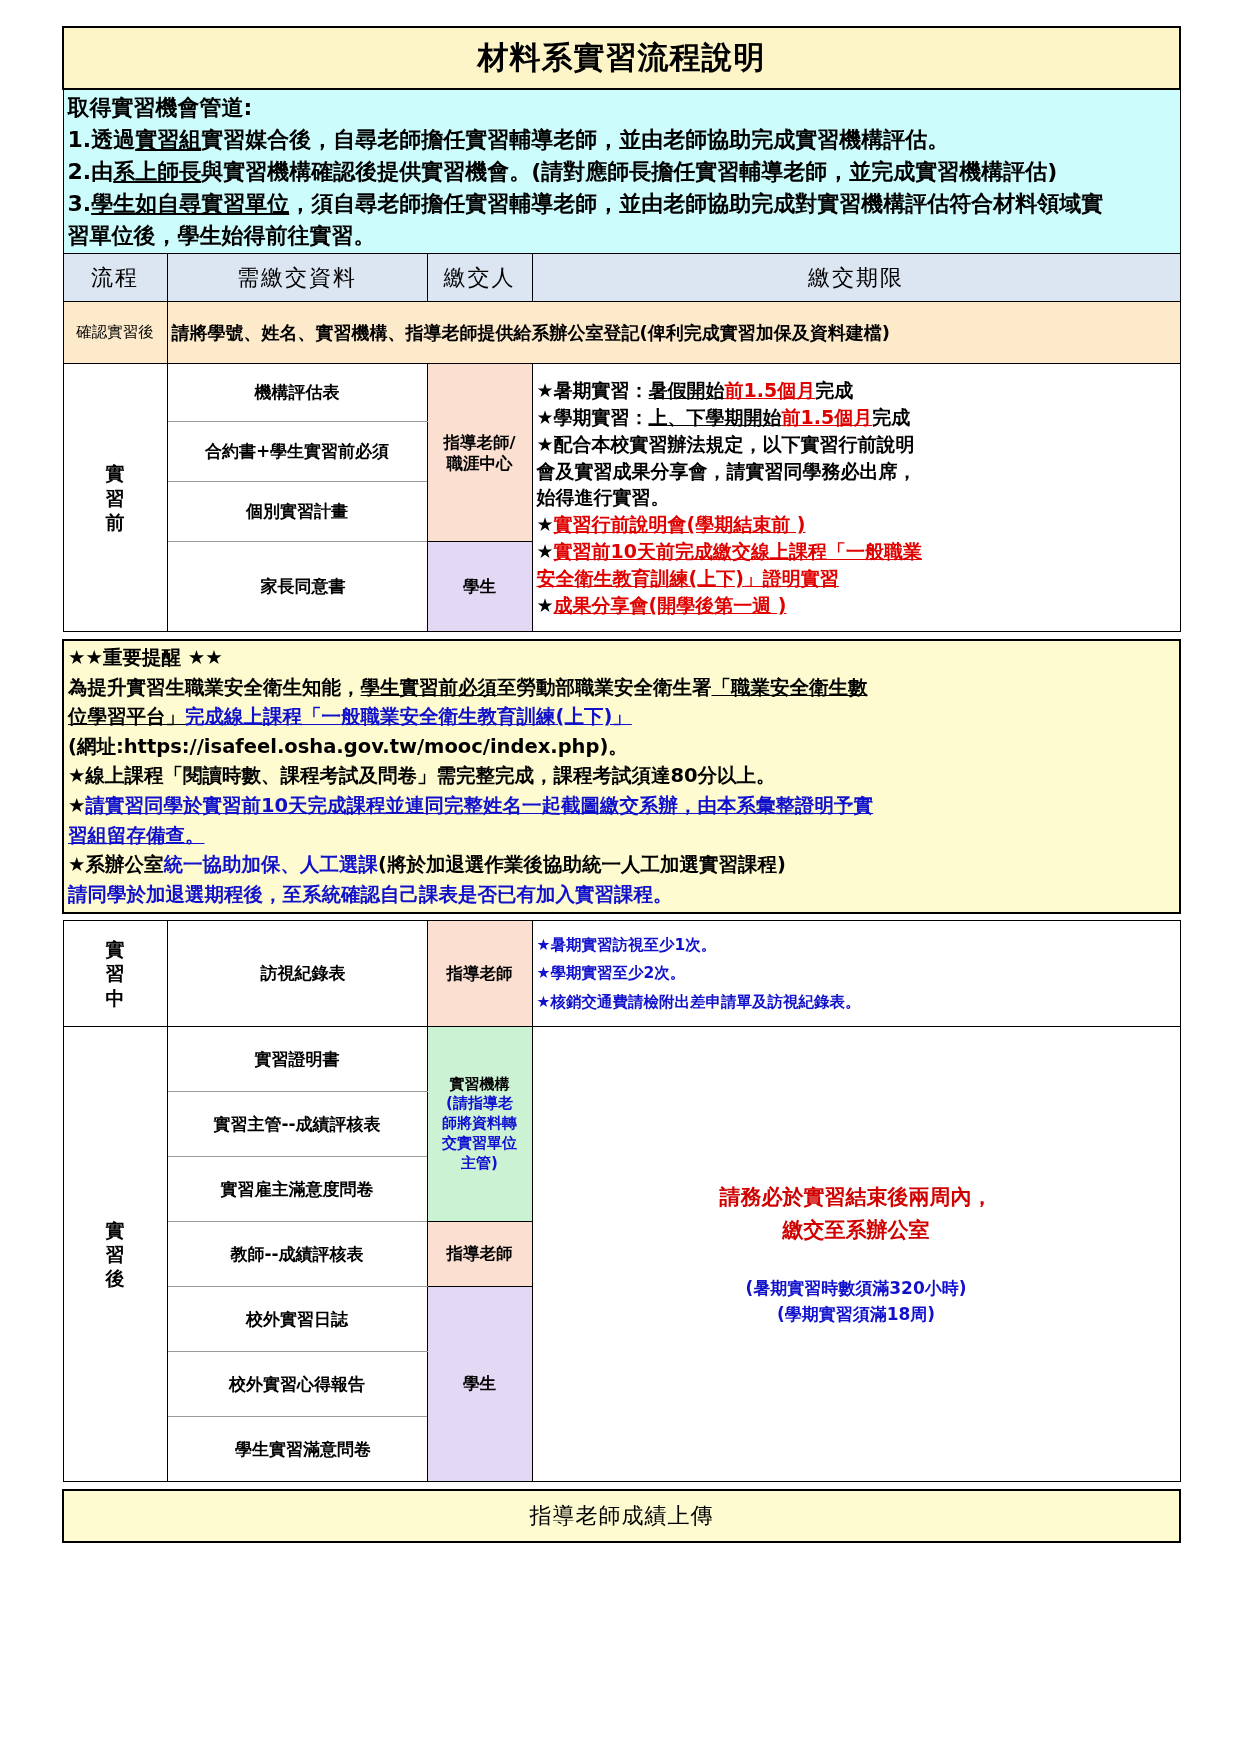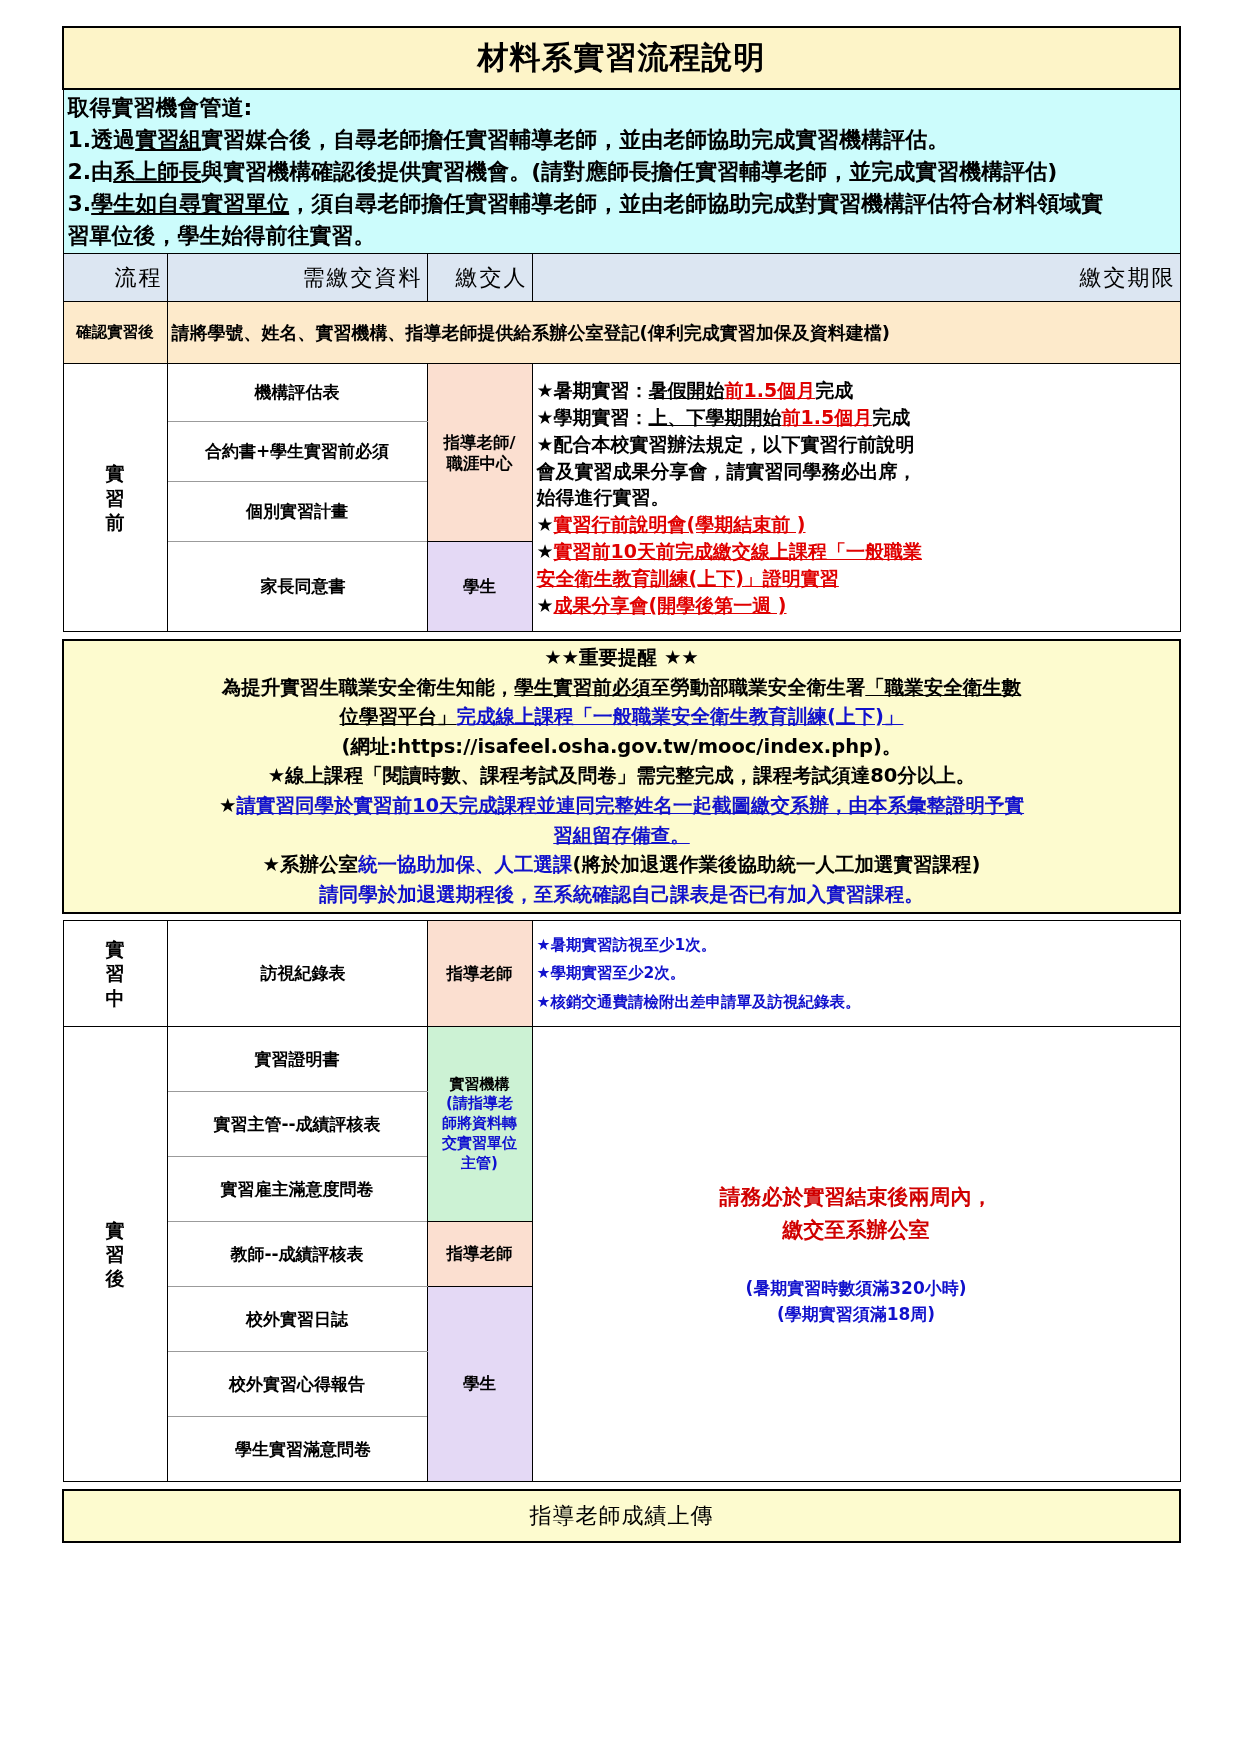--- a/index.html
+++ b/index.html
@@ -40,31 +40,31 @@
     background: #ccfcfc;
     font-size: 22px;
     font-weight: bold;
     line-height: 1.45;
     padding: 5px 6px 6px 6px;
     text-align: left;
   }
   .intro-cell .u { text-decoration: underline; }
   .hdr {
     background: #dce6f2;
-    text-align: right;
+    text-align: center;
     font-size: 22px;
     height: 48px;
     letter-spacing: 2px;
     margin-left: 36px;
   }
   .confirm-label {
     background: #fdeacb;
     text-align: center;
     font-size: 15.5px;
-    font-weight: bold;
+    font-weight: normal;
     height: 62px;
   }
   .confirm-text {
     background: #fdeacb;
     font-size: 18px;
     font-weight: bold;
   }
   .stage-label {
     text-align: center;
     font-size: 19px;
@@ -106,21 +106,21 @@
     vertical-align: middle;
   }
   .deadline .red { color: #e00000; }
   .deadline .u { text-decoration: underline; }
   .notice-cell {
     background: #fdfbcf;
     font-size: 19.5px;
     font-weight: bold;
     line-height: 1.52;
     padding: 16px 8px 14px 8px;
-    text-align: center;
+    text-align: left;
     border: 2px solid #000 !important;
   }
   .notice-cell .blue { color: #1111cc; }
   .notice-cell .u { text-decoration: underline; }
   .visit-note {
     font-size: 15.5px;
     font-weight: bold;
     color: #1111cc;
     line-height: 1.85;
     padding: 8px 8px 8px 10px;

